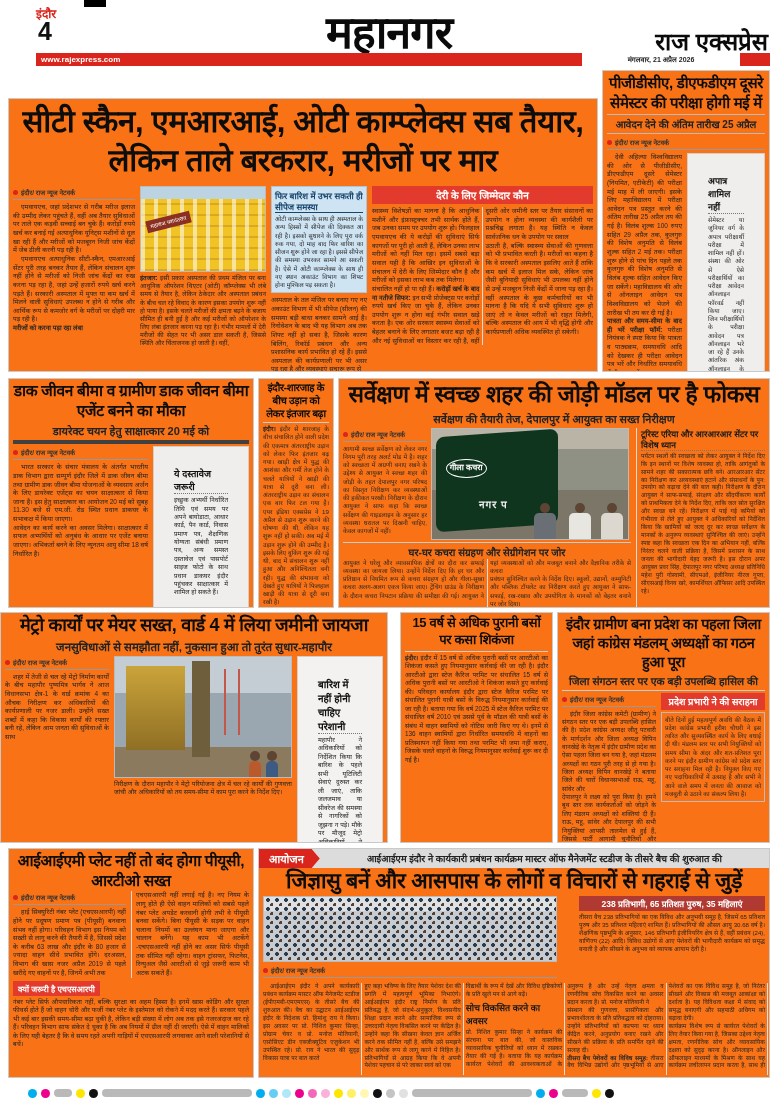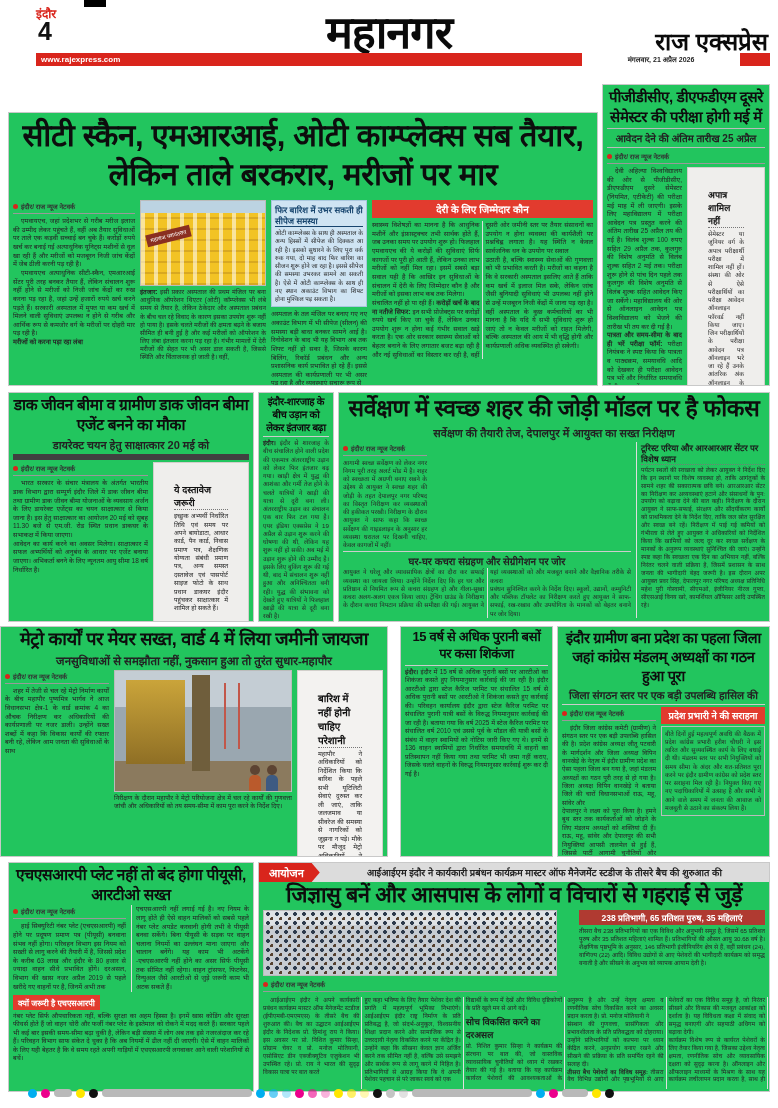--- a/index.html
+++ b/index.html
@@ -1,19 +1,19 @@
 <!DOCTYPE html>
 <html><head>
 <meta charset="utf-8">
 <style>
   html,body{margin:0;padding:0;background:#9a9a9a;}
   #page{position:relative;width:778px;height:1108px;background:#fff;margin:0 auto;
         font-family:"Liberation Sans","DejaVu Sans",sans-serif;color:#1a1a1a;overflow:hidden;}
   .abs{position:absolute;}
-  .art{position:absolute;border:1px solid #c9c9c9;background:#22c55e;overflow:hidden;box-sizing:border-box;padding:2px 4px;margin-top:14px;}
+  .art{position:absolute;border:1px solid #c9c9c9;background:#f97316;overflow:hidden;box-sizing:border-box;padding:2px 4px;}
   h1,h2,h3,p{margin:0;padding:0;}
   .hl{font-weight:bold;text-align:center;color:#0d0d0d;letter-spacing:-.3px;}
   .sub{font-weight:bold;text-align:center;color:#222;}
   .body-t{font-size:6.5px;line-height:1.33;text-align:justify;color:#252525;}
   .byline{display:flex;align-items:center;gap:3px;font-size:6.6px;font-weight:bold;color:#333;
           border-bottom:1px solid #999;padding:2px 0;margin-bottom:3px;}
   .bullet{width:5px;height:5px;border-radius:50%;background:#d9251c;flex:0 0 auto;}
   .graybox{background:#efeeec;border:1px solid #d2cfcb;padding:20px;box-sizing:border-box;}
   .gb-title{font-size:9px;font-weight:bold;border-bottom:1px dotted #777;margin-bottom:2px;color:#111;}
   .redhdr{background:#e23b2e;color:#fff;font-weight:bold;text-align:center;padding:2px 0;font-size:10px;}
@@ -154,21 +154,21 @@
           <div class="gb-title">अपात्र शामिल नहीं</div>
           <p class="body-t" style="font-size:6.2px;">सेमेस्टर या जूनियर वर्ग के अपात्र परीक्षार्थी परीक्षा में शामिल नहीं हों। संस्था की ओर से ऐसे परीक्षार्थियों का परीक्षा आवेदन ऑनलाइन फॉरवर्ड नहीं किया जाए। जिन परीक्षार्थियों के परीक्षा आवेदन पत्र ऑनलाइन भरे जा रहे हैं उनके आंतरिक अंक ऑनलाइन के माध्यम से ऑनलाइन ही स्वीकार किए जाएंगे। अन्य माध्यम से प्राप्त आंतरिक अंकों पर विचार नहीं किया जाएगा।</p>
         </div>
         <p class="body-t" style="margin-top:3px;">शामिल होने वाले विद्यार्थियों का परीक्षा फॉर्म निर्धारित समय में ही विश्वविद्यालय भेजा जाएगा।</p>
       </div>
     </div>
   </div>
 
   <div class="art" style="left:8px;top:378px;width:246px;height:230px;">
     <h2 class="hl" style="font-size:15.5px;line-height:1.3;">डाक जीवन बीमा व ग्रामीण डाक जीवन बीमा एजेंट बनने का मौका</h2>
-    <div class="sub" style="font-size:11px;padding:2px 0;border-bottom:6px solid #404040;margin-bottom:2px;">डायरेक्ट चयन हेतु साक्षात्कार 20 मई को</div>
+    <div class="sub" style="font-size:11px;padding:2px 0;border-bottom:4px solid #404040;margin-bottom:2px;">डायरेक्ट चयन हेतु साक्षात्कार 20 मई को</div>
     <div style="display:flex;gap:5px;">
       <div style="flex:1;">
         <div class="byline">
             <span class="bullet"></span>
             <span>इंदौर/ राज न्यूज नेटवर्क</span>
           </div>
         <p class="body-t" style="text-indent:8px;">भारत सरकार के संचार मंत्रालय के अंतर्गत भारतीय डाक विभाग द्वारा सम्पूर्ण इंदौर जिले में डाक जीवन बीमा तथा ग्रामीण डाक जीवन बीमा योजनाओं के व्यवसाय अर्जन के लिए डायरेक्ट एजेंट्स का चयन साक्षात्कार से किया जाना है। इस हेतु साक्षात्कार का आयोजन 20 मई को सुबह 11.30 बजे से एम.जी. रोड स्थित प्रधान डाकघर के सभाकक्ष में किया जाएगा।</p>
         <p class="body-t">आवेदन का कार्य करने का अवसर मिलेगा। साक्षात्कार में सफल अभ्यर्थियों को अनुबंध के आधार पर एजेंट बनाया जाएगा। अभिकर्ता बनने के लिए न्यूनतम आयु सीमा 18 वर्ष निर्धारित है।</p>
       </div>
       <div style="width:96px;flex:0 0 auto;">
@@ -190,20 +190,37 @@
     <div class="sub" style="font-size:11px;padding:2px 0;">सर्वेक्षण की तैयारी तेज, देपालपुर में आयुक्त का सख्त निरीक्षण</div>
     <div style="display:flex;gap:5px;">
       <div style="width:288px;flex:0 0 auto;">
         <div style="display:flex;gap:4px;">
           <div style="width:84px;flex:0 0 auto;">
             <div class="byline">
                 <span class="bullet"></span>
                 <span>इंदौर/ राज न्यूज नेटवर्क</span>
               </div>
             <p class="body-t" style="font-size:6.2px;">आगामी स्वच्छ सर्वेक्षण को लेकर नगर निगम पूरी तरह अलर्ट मोड में है। शहर को स्वच्छता में अग्रणी बनाए रखने के उद्देश्य से आयुक्त ने स्वच्छ शहर की जोड़ी के तहत देपालपुर नगर परिषद का विस्तृत निरीक्षण कर व्यवस्थाओं की हकीकत परखी। निरीक्षण के दौरान आयुक्त ने साफ कहा कि स्वच्छ सर्वेक्षण की गाइडलाइन के अनुसार हर व्यवस्था धरातल पर दिखनी चाहिए, केवल कागजों में नहीं।</p>
+          </div>
+          <div class="ph garb" style="width:198px;height:112px;flex:0 0 auto;">
+            <div class="bin"></div>
+            <span class="lbl1">गीला कचरा</span>
+            <span class="lbl2">नगर प</span>
+            <div class="person" style="left:52%;">
+                <div class="head"></div>
+                <div class="torso" style="background:#6a6f75;"></div>
+              </div>
+            <div class="person" style="left:70%;">
+                <div class="head"></div>
+                <div class="torso" style="background:#e8e6e0;"></div>
+              </div>
+            <div class="person" style="left:86%;">
+                <div class="head"></div>
+                <div class="torso" style="background:#dcd8cf;"></div>
+              </div>
           </div>
         </div>
         <div style="margin-top:2px;">
           <div class="sub" style="font-size:10px;border-top:1px solid #ccc;padding-top:2px;">घर-घर कचरा संग्रहण और सेग्रीगेशन पर जोर</div>
           <div class="cols2">
             <p class="body-t" style="font-size:6.2px;">आयुक्त ने घरेलू और व्यावसायिक क्षेत्रों का दौरा कर सफाई व्यवस्था का जायजा लिया। उन्होंने निर्देश दिए कि हर घर और प्रतिष्ठान से नियमित रूप से कचरा संग्रहण हो और गीला-सूखा कचरा अलग-अलग एकत्र किया जाए। ट्रेंचिंग ग्राउंड के निरीक्षण के दौरान कचरा निपटान प्रक्रिया की समीक्षा की गई। आयुक्त ने यहां व्यवस्थाओं को और मजबूत बनाने और वैज्ञानिक तरीके से कचरा</p>
             <p class="body-t" style="font-size:6.2px;">प्रबंधन सुनिश्चित करने के निर्देश दिए। स्कूलों, उद्यानों, कम्युनिटी और पब्लिक टॉयलेट का निरीक्षण करते हुए आयुक्त ने साफ-सफाई, रख-रखाव और उपयोगिता के मानकों को बेहतर बनाने पर जोर दिया।</p>
           </div>
         </div>
       </div>
@@ -271,21 +288,21 @@
       <div style="width:104px;flex:0 0 auto;">
         <div class="redhdr" style="font-size:9.5px;">प्रदेश प्रभारी ने की सराहना</div>
         <div style="border:1px solid #bbb;padding:3px;margin-top:2px;">
           <p class="body-t" style="font-size:6.2px;">बीते दिनों हुई महत्वपूर्ण अवधि की बैठक में प्रदेश कांग्रेस प्रभारी हरीश चौधरी ने इस त्वरित और सुव्यवस्थित कार्य के लिए बधाई दी थी। मंडलम स्तर पर सभी नियुक्तियों को समय सीमा के अंदर और शत-प्रतिशत पूरा करने पर इंदौर ग्रामीण कांग्रेस को प्रदेश स्तर पर सराहना मिल रही है। नियुक्त किए गए नए पदाधिकारियों में उत्साह है और सभी ने आने वाले समय में जनता की आवाज को मजबूती से उठाने का संकल्प लिया है।</p>
         </div>
       </div>
     </div>
   </div>
 
   <div class="art" style="left:8px;top:848px;width:246px;height:230px;">
-    <h2 class="hl" style="font-size:15.5px;line-height:1.3;">एचएसआरपी प्लेट नहीं तो बंद होगा पीयूसी, आरटीओ सख्त</h2>
+    <h2 class="hl" style="font-size:15.5px;line-height:1.3;">आईआईएमी प्लेट नहीं तो बंद होगा पीयूसी, आरटीओ सख्त</h2>
     <div style="display:flex;gap:5px;">
       <div style="flex:1;">
         <div class="byline">
             <span class="bullet"></span>
             <span>इंदौर/ राज न्यूज नेटवर्क</span>
           </div>
         <p class="body-t" style="text-indent:8px;">हाई सिक्युरिटी नंबर प्लेट (एचएसआरपी) नहीं होने पर प्रदूषण प्रमाण पत्र (पीयूसी) बनवाना संभव नहीं होगा। परिवहन विभाग इस नियम को सख्ती से लागू करने की तैयारी में है, जिससे प्रदेश के करीब 63 लाख और इंदौर के 80 हजार से ज्यादा वाहन सीधे प्रभावित होंगे। दरअसल, विभाग की खास नजर अप्रैल 2019 से पहले खरीदे गए वाहनों पर है, जिनमें अभी तक</p>
       </div>
       <div style="flex:1;border-left:1px solid #ddd;padding-left:4px;">
         <p class="body-t">एचएसआरपी नहीं लगाई गई है। नए नियम के लागू होते ही ऐसे वाहन मालिकों को सबसे पहले नंबर प्लेट अपडेट करवानी होगी तभी वे पीयूसी बनवा सकेंगे। बिना पीयूसी के सड़क पर वाहन चलाना नियमों का उल्लंघन माना जाएगा और चालान बनेंगे। यह काम भी अटकेंगे -एचएसआरपी नहीं होने का असर सिर्फ पीयूसी तक सीमित नहीं रहेगा। वाहन ट्रांसफर, फिटनेस, रिन्युअल जैसे आरटीओ से जुड़े जरूरी काम भी अटक सकते हैं।</p>
@@ -311,21 +328,21 @@
       </div>
       <div style="flex:1;">
         <div class="statttl">238 प्रतिभागी, 65 प्रतिशत पुरुष, 35 महिलाएं</div>
         <p class="body-t" style="font-size:6.1px;margin-top:2px;">तीसरा बैच 238 प्रतिभागियों का एक विविध और अनुभवी समूह है, जिसमें 65 प्रतिशत पुरुष और 35 प्रतिशत महिलाएं शामिल हैं। प्रतिभागियों की औसत आयु 30.68 वर्ष है। शैक्षणिक पृष्ठभूमि के अनुसार, 146 प्रतिभागी इंजीनियरिंग क्षेत्र से हैं, वहीं प्रबंधन (24), वाणिज्य (22) आदि। विविध उद्योगों से आए पेशेवरों की भागीदारी कार्यक्रम को समृद्ध बनाती है और सीखने के अनुभव को व्यापक आयाम देती है।</p>
       </div>
     </div>
     <div style="column-count:5;column-gap:5px;column-rule:1px solid #e0e0e0;padding:2px 4px;height:92px;overflow:hidden;">
       <p class="body-t" style="font-size:6px;text-indent:7px;">आईआईएम इंदौर ने अपने कार्यकारी प्रबंधन कार्यक्रम मास्टर ऑफ मैनेजमेंट स्टडीज (ईपीएमबी-एमएमएस) के तीसरे बैच की शुरुआत की। बैच का उद्घाटन आईआईएम इंदौर के निदेशक प्रो. हिमांशु राय ने किया। इस अवसर पर प्रो. निशित कुमार सिन्हा, प्रोग्राम चेयर व प्रो. मनोज मोतियानी, एसोसिएट डीन एक्जीक्यूटिव एजुकेशन भी उपस्थित रहे। प्रो. राय ने भारत की सुदृढ़ विकास यात्रा पर बात करते</p>
       <p class="body-t" style="font-size:6px;">हुए कहा भविष्य के लिए तैयार पेशेवर देश की प्रगति में महत्वपूर्ण भूमिका निभाएंगे। आईआईएम इंदौर राष्ट्र निर्माण के प्रति प्रतिबद्ध है, जो संदर्भ-अनुकूल, विश्वसनीय शिक्षा प्रदान करने और सामाजिक रूप से उत्तरदायी नेतृत्व विकसित करने पर केंद्रित है। उन्होंने कहा कि सीखना केवल ज्ञान अर्जित करने तक सीमित नहीं है, बल्कि उसे समझने और सार्थक रूप से लागू करने में निहित है। प्रतिभागियों से आग्रह किया कि वे अपनी पेशेवर पहचान से परे जाकर स्वयं को एक</p>
       <p class="body-t" style="font-size:6px;">विद्यार्थी के रूप में देखें और विविध दृष्टिकोणों के प्रति खुले मन से आगे बढ़ें।</p>
-      <div style="font-size:9px;font-weight:bold;margin:2px 0;">सोच विकसित करने का दरअसल</div>
+      <div style="font-size:9px;font-weight:bold;margin:2px 0;">सोच विकसित करने का अवसर</div>
       <p class="body-t" style="font-size:6px;">प्रो. निशित कुमार सिन्हा ने कार्यक्रम की संरचना पर बात की, जो वास्तविक व्यावसायिक चुनौतियों को ध्यान में रखकर तैयार की गई है। बताया कि यह कार्यक्रम कार्यरत पेशेवरों की आवश्यकताओं के अनुरूप है और उन्हें नेतृत्व क्षमता व रणनीतिक सोच विकसित करने का अवसर प्रदान करता है। प्रो. मनोज मोतियानी ने</p>
       <p class="body-t" style="font-size:6px;">संस्थान की गुणवत्ता, प्रासंगिकता और प्रभावशीलता के प्रति प्रतिबद्धता को दोहराया। उन्होंने प्रतिभागियों को कल्पना पर ध्यान केंद्रित करने, अनुप्रयोग बनाए रखने और सीखने की प्रक्रिया के प्रति समर्पित रहने की सलाह दी।</p>
       <p class="body-t" style="font-size:6px;"><b>तीसरा बैच पेशेवरों का विविध समूह:</b> <span>तीसरा बैच विभिन्न उद्योगों और पृष्ठभूमियों से आए पेशेवरों का एक विविध समूह है, जो निरंतर सीखने और विकास की मजबूत आकांक्षा को दर्शाता है। यह विविधता कक्षा में संवाद को समृद्ध बनाएगी और सहपाठी अधिगम को बढ़ावा देगी।</span></p>
       <p class="body-t" style="font-size:6px;">कार्यक्रम विशेष रूप से कार्यरत पेशेवरों के लिए तैयार किया गया है, जिसका उद्देश्य नेतृत्व क्षमता, रणनीतिक सोच और व्यावसायिक दक्षता को सुदृढ़ करना है। ऑनलाइन और ऑफलाइन माध्यमों के मिश्रण के साथ यह कार्यक्रम लचीलापन प्रदान करता है, साथ ही अकादमिक कठोरता को बनाए रखता है। प्रतिभागी अर्थशास्त्र, वित्त, रणनीति और संचार जैसे प्रमुख विषयों का अध्ययन करते हैं, जिससे वे आज के गतिशील व्यावसायिक परिवेश में प्रभावी नेतृत्व करने में सक्षम बनते हैं।</p>
     </div>
   </div>
 
   <div class="abs regs">
     <span class="dot cC"></span>
     <span class="dot cM"></span>

